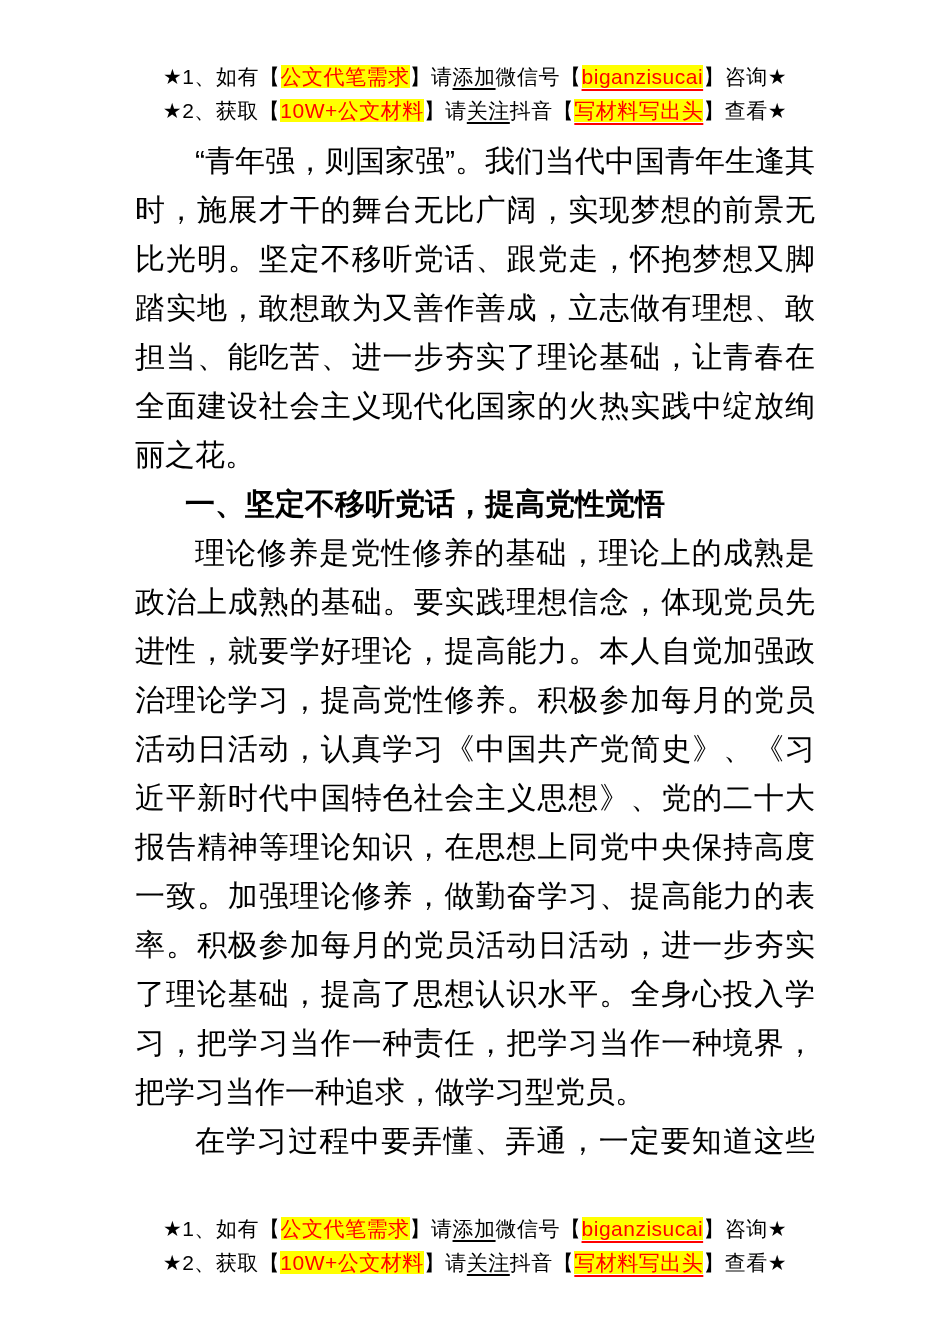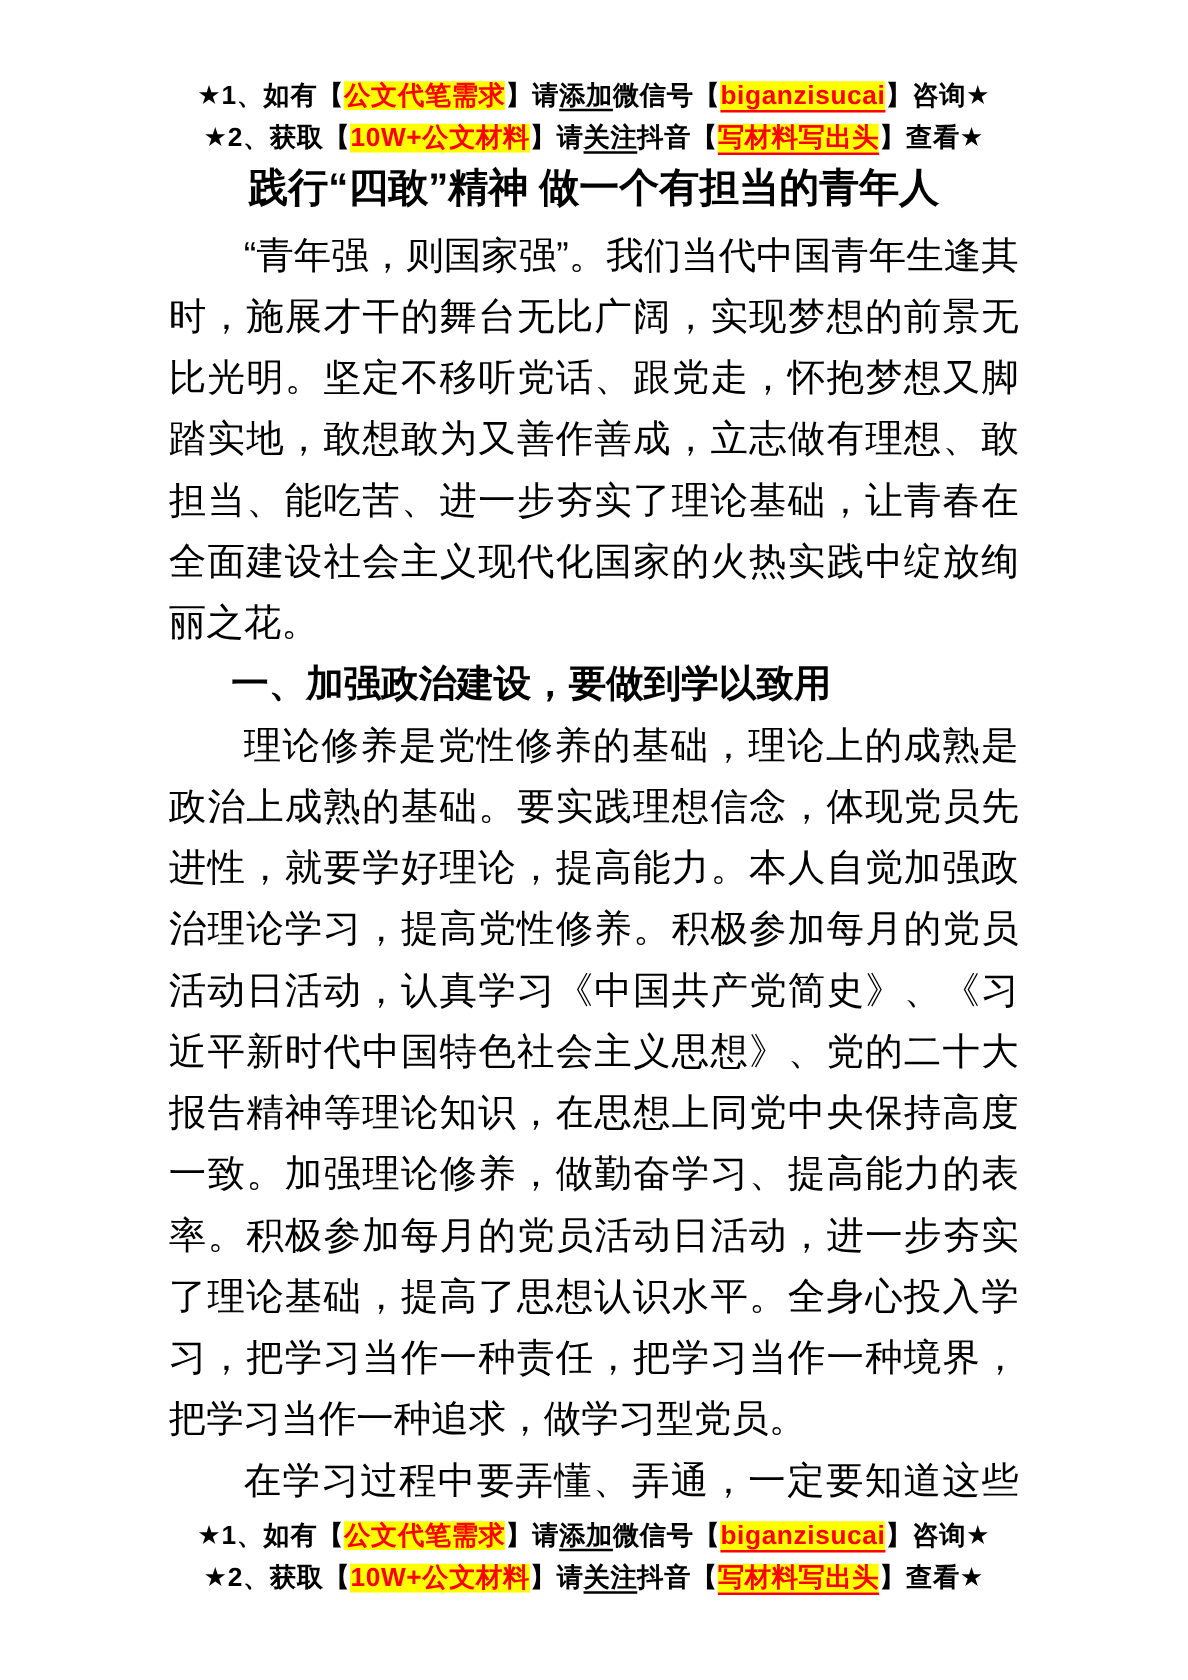--- a/index.html
+++ b/index.html
@@ -8,21 +8,21 @@
     width:950px; height:1344px;
     margin:0 auto;
     background:var(--page-bg,#ffffff);
     color:var(--text,#000000);
     font-family:"Liberation Sans","DejaVu Sans",sans-serif;
     overflow:hidden;
   }
   
   .promo {
     text-align:center;
-    font-weight:700;
+    font-weight:400;
     font-size:21px;
     line-height:34px;
     letter-spacing:0.5px;
     white-space:nowrap;
   }
   .promo-top { padding-top:60px; }
   .promo-bottom { position:absolute; top:1212px; left:0; right:0; }
   .seg-plain { color:var(--text,#000000); }
   .seg-hl { color:var(--accent-red,#ff0000); background:var(--highlight,#ffff00); }
   .seg-u {
@@ -69,25 +69,24 @@
 </head>
 <body>
 
 <div class="page">
 
   <div class="promo promo-top">
       <div class="promo-line"><span class="seg-plain">★1、如有【</span><span class="seg-hl">公文代笔需求</span><span class="seg-plain">】请</span><span class="seg-u">添加</span><span class="seg-plain">微信号【</span><span class="seg-hlu">biganzisucai</span><span class="seg-plain">】咨询★</span></div>
       <div class="promo-line"><span class="seg-plain">★2、获取【</span><span class="seg-hl">10W+公文材料</span><span class="seg-plain">】请</span><span class="seg-u">关注</span><span class="seg-plain">抖音【</span><span class="seg-hlu">写材料写出头</span><span class="seg-plain">】查看★</span></div>
     </div>
 
-  <h1 class="doc-title">践行“四敢”精神 做一个有担当的青年人</h1>
 
   <div class="doc-body">
       <p class="doc-para">“青年强，则国家强”。我们当代中国青年生逢其时，施展才干的舞台无比广阔，实现梦想的前景无比光明。坚定不移听党话、跟党走，怀抱梦想又脚踏实地，敢想敢为又善作善成，立志做有理想、敢担当、能吃苦、进一步夯实了理论基础，让青春在全面建设社会主义现代化国家的火热实践中绽放绚丽之花。</p>
-      <p class="doc-heading">一、加强政治建设，要做到学以致用</p>
+      <p class="doc-heading">一、坚定不移听党话，提高党性觉悟</p>
       <p class="doc-para">理论修养是党性修养的基础，理论上的成熟是政治上成熟的基础。要实践理想信念，体现党员先进性，就要学好理论，提高能力。本人自觉加强政治理论学习，提高党性修养。积极参加每月的党员活动日活动，认真学习《中国共产党简史》、《习近平新时代中国特色社会主义思想》、党的二十大报告精神等理论知识，在思想上同党中央保持高度一致。加强理论修养，做勤奋学习、提高能力的表率。积极参加每月的党员活动日活动，进一步夯实了理论基础，提高了思想认识水平。全身心投入学习，把学习当作一种责任，把学习当作一种境界，把学习当作一种追求，做学习型党员。</p>
       <p class="doc-para">在学习过程中要弄懂、弄通，一定要知道这些理论的背景、依据和它的要义。要做到学以致用，所有学习的最终落脚点都是为了用，在用的问题上要正确处理好知和行</p>
     </div>
 
   <div class="promo promo-bottom">
       <div class="promo-line"><span class="seg-plain">★1、如有【</span><span class="seg-hl">公文代笔需求</span><span class="seg-plain">】请</span><span class="seg-u">添加</span><span class="seg-plain">微信号【</span><span class="seg-hlu">biganzisucai</span><span class="seg-plain">】咨询★</span></div>
       <div class="promo-line"><span class="seg-plain">★2、获取【</span><span class="seg-hl">10W+公文材料</span><span class="seg-plain">】请</span><span class="seg-u">关注</span><span class="seg-plain">抖音【</span><span class="seg-hlu">写材料写出头</span><span class="seg-plain">】查看★</span></div>
     </div>
 
 </div>

